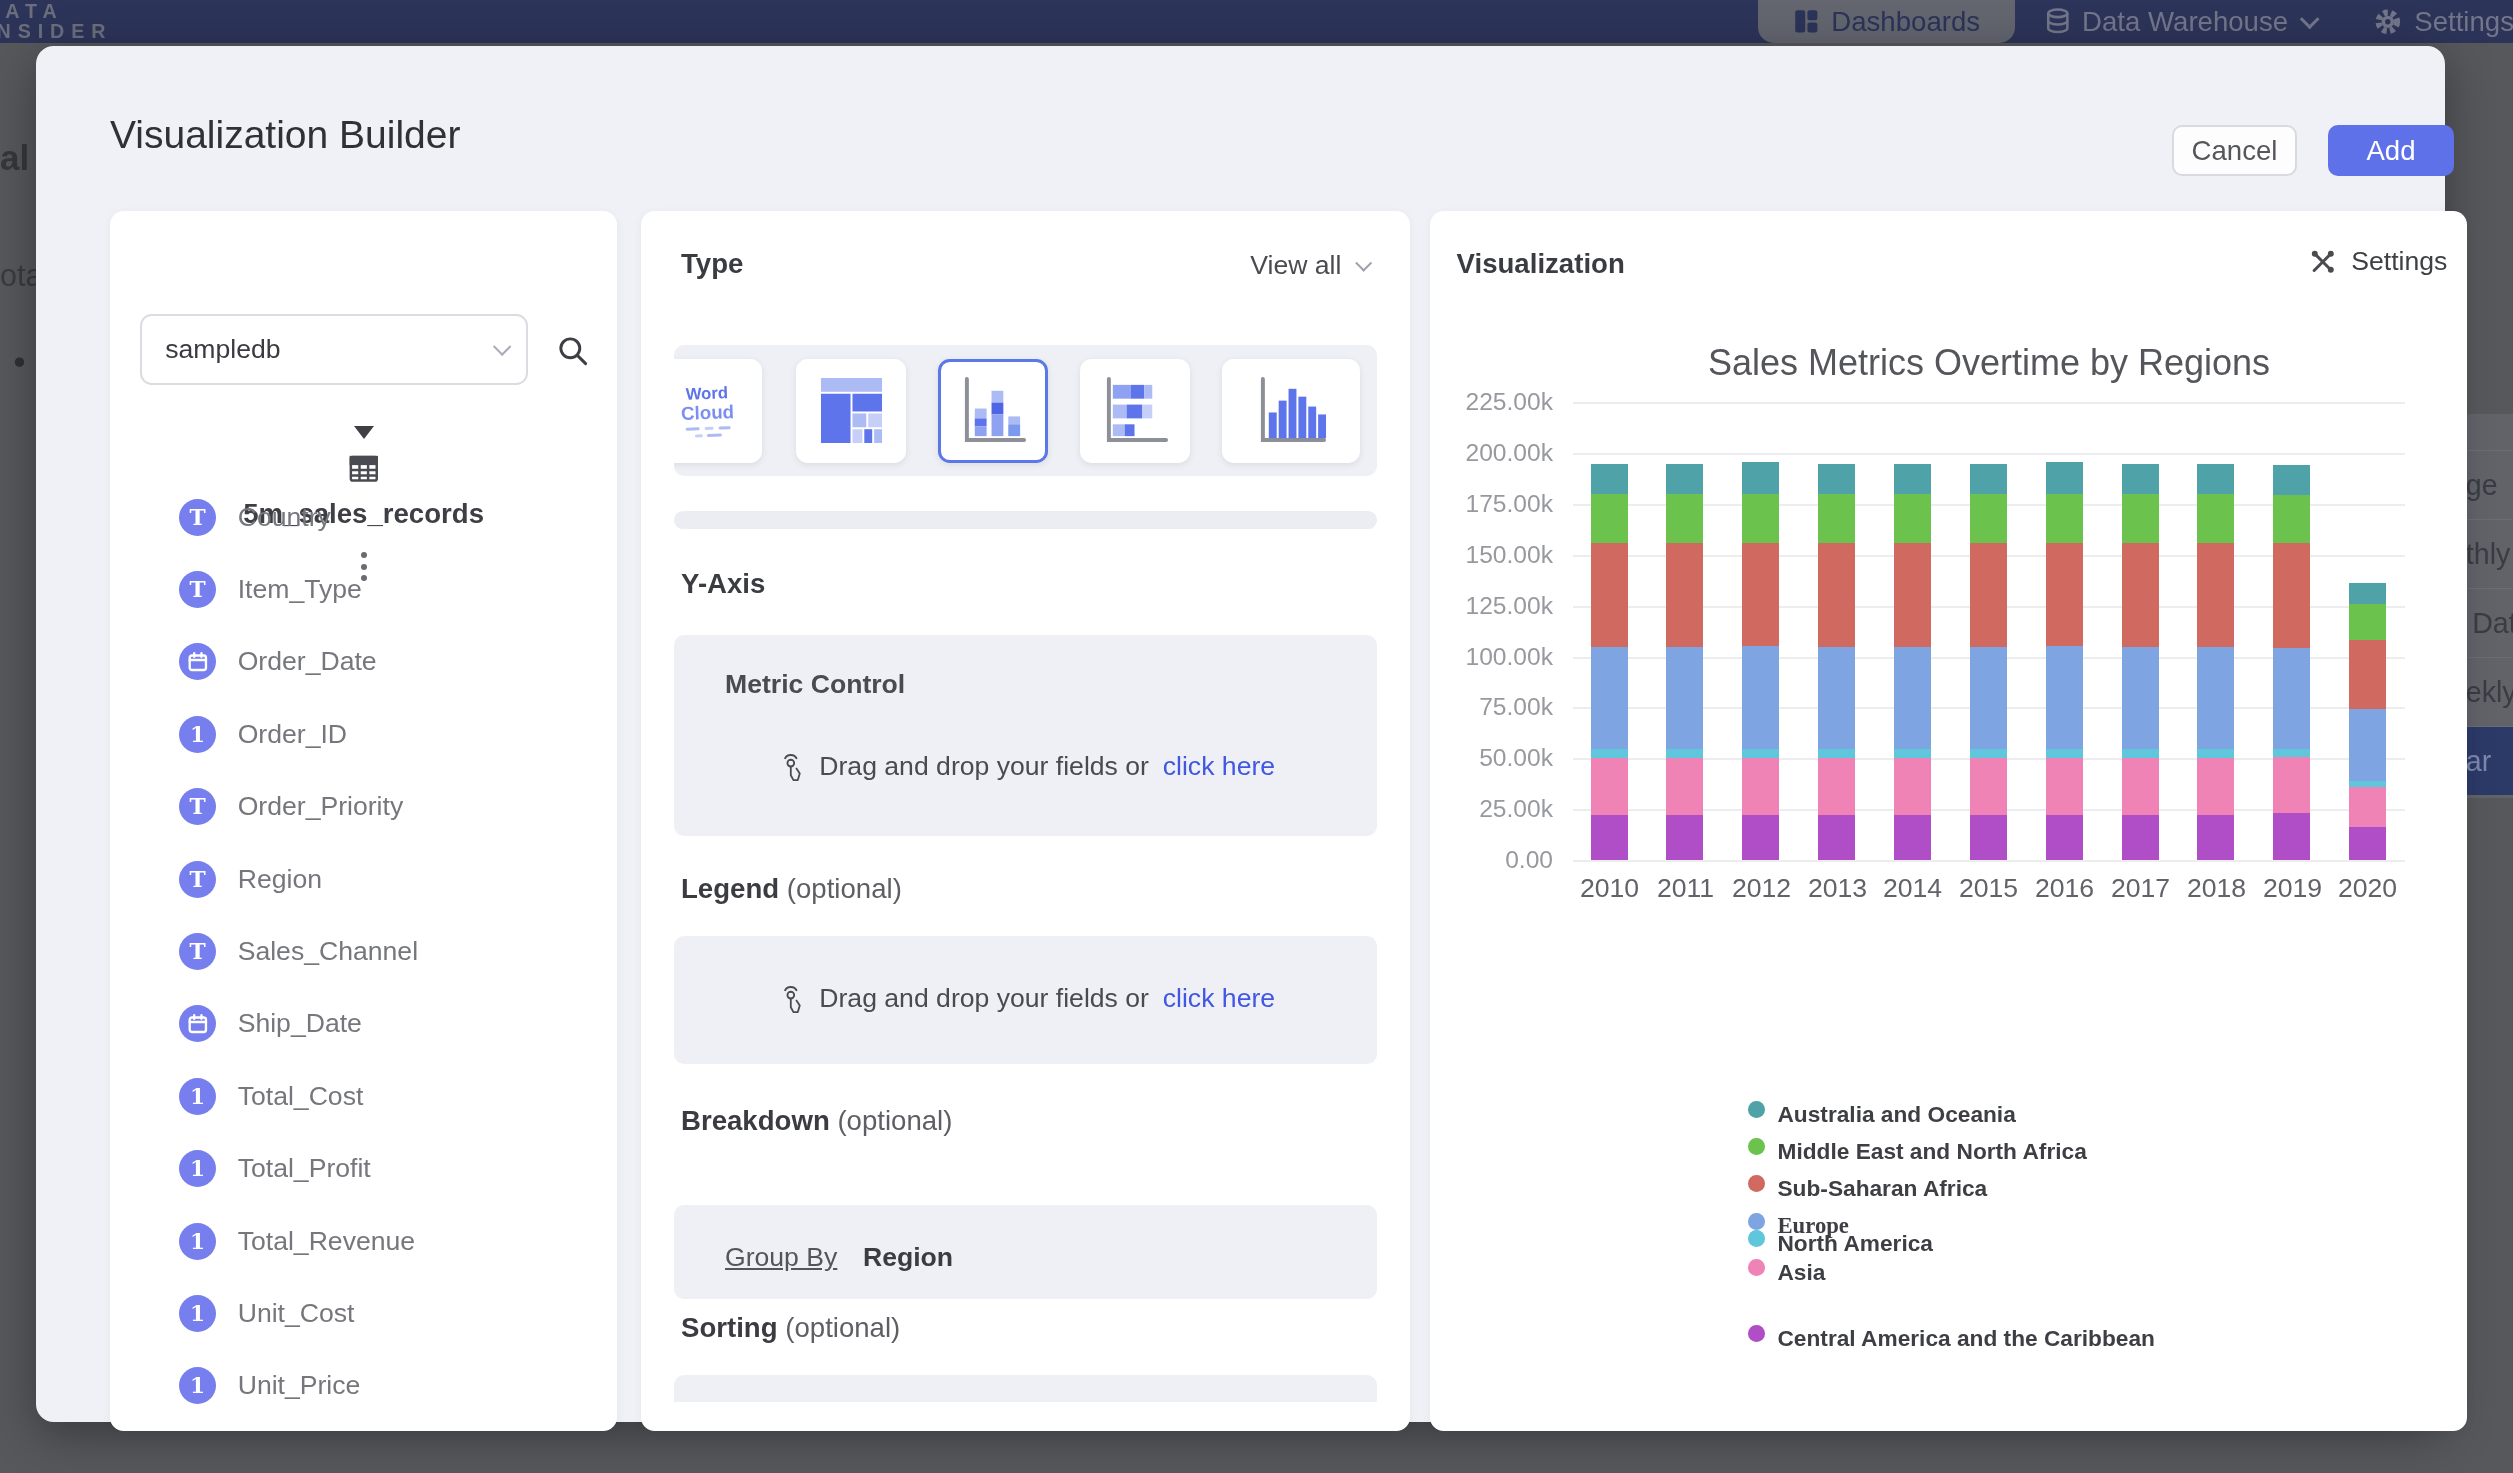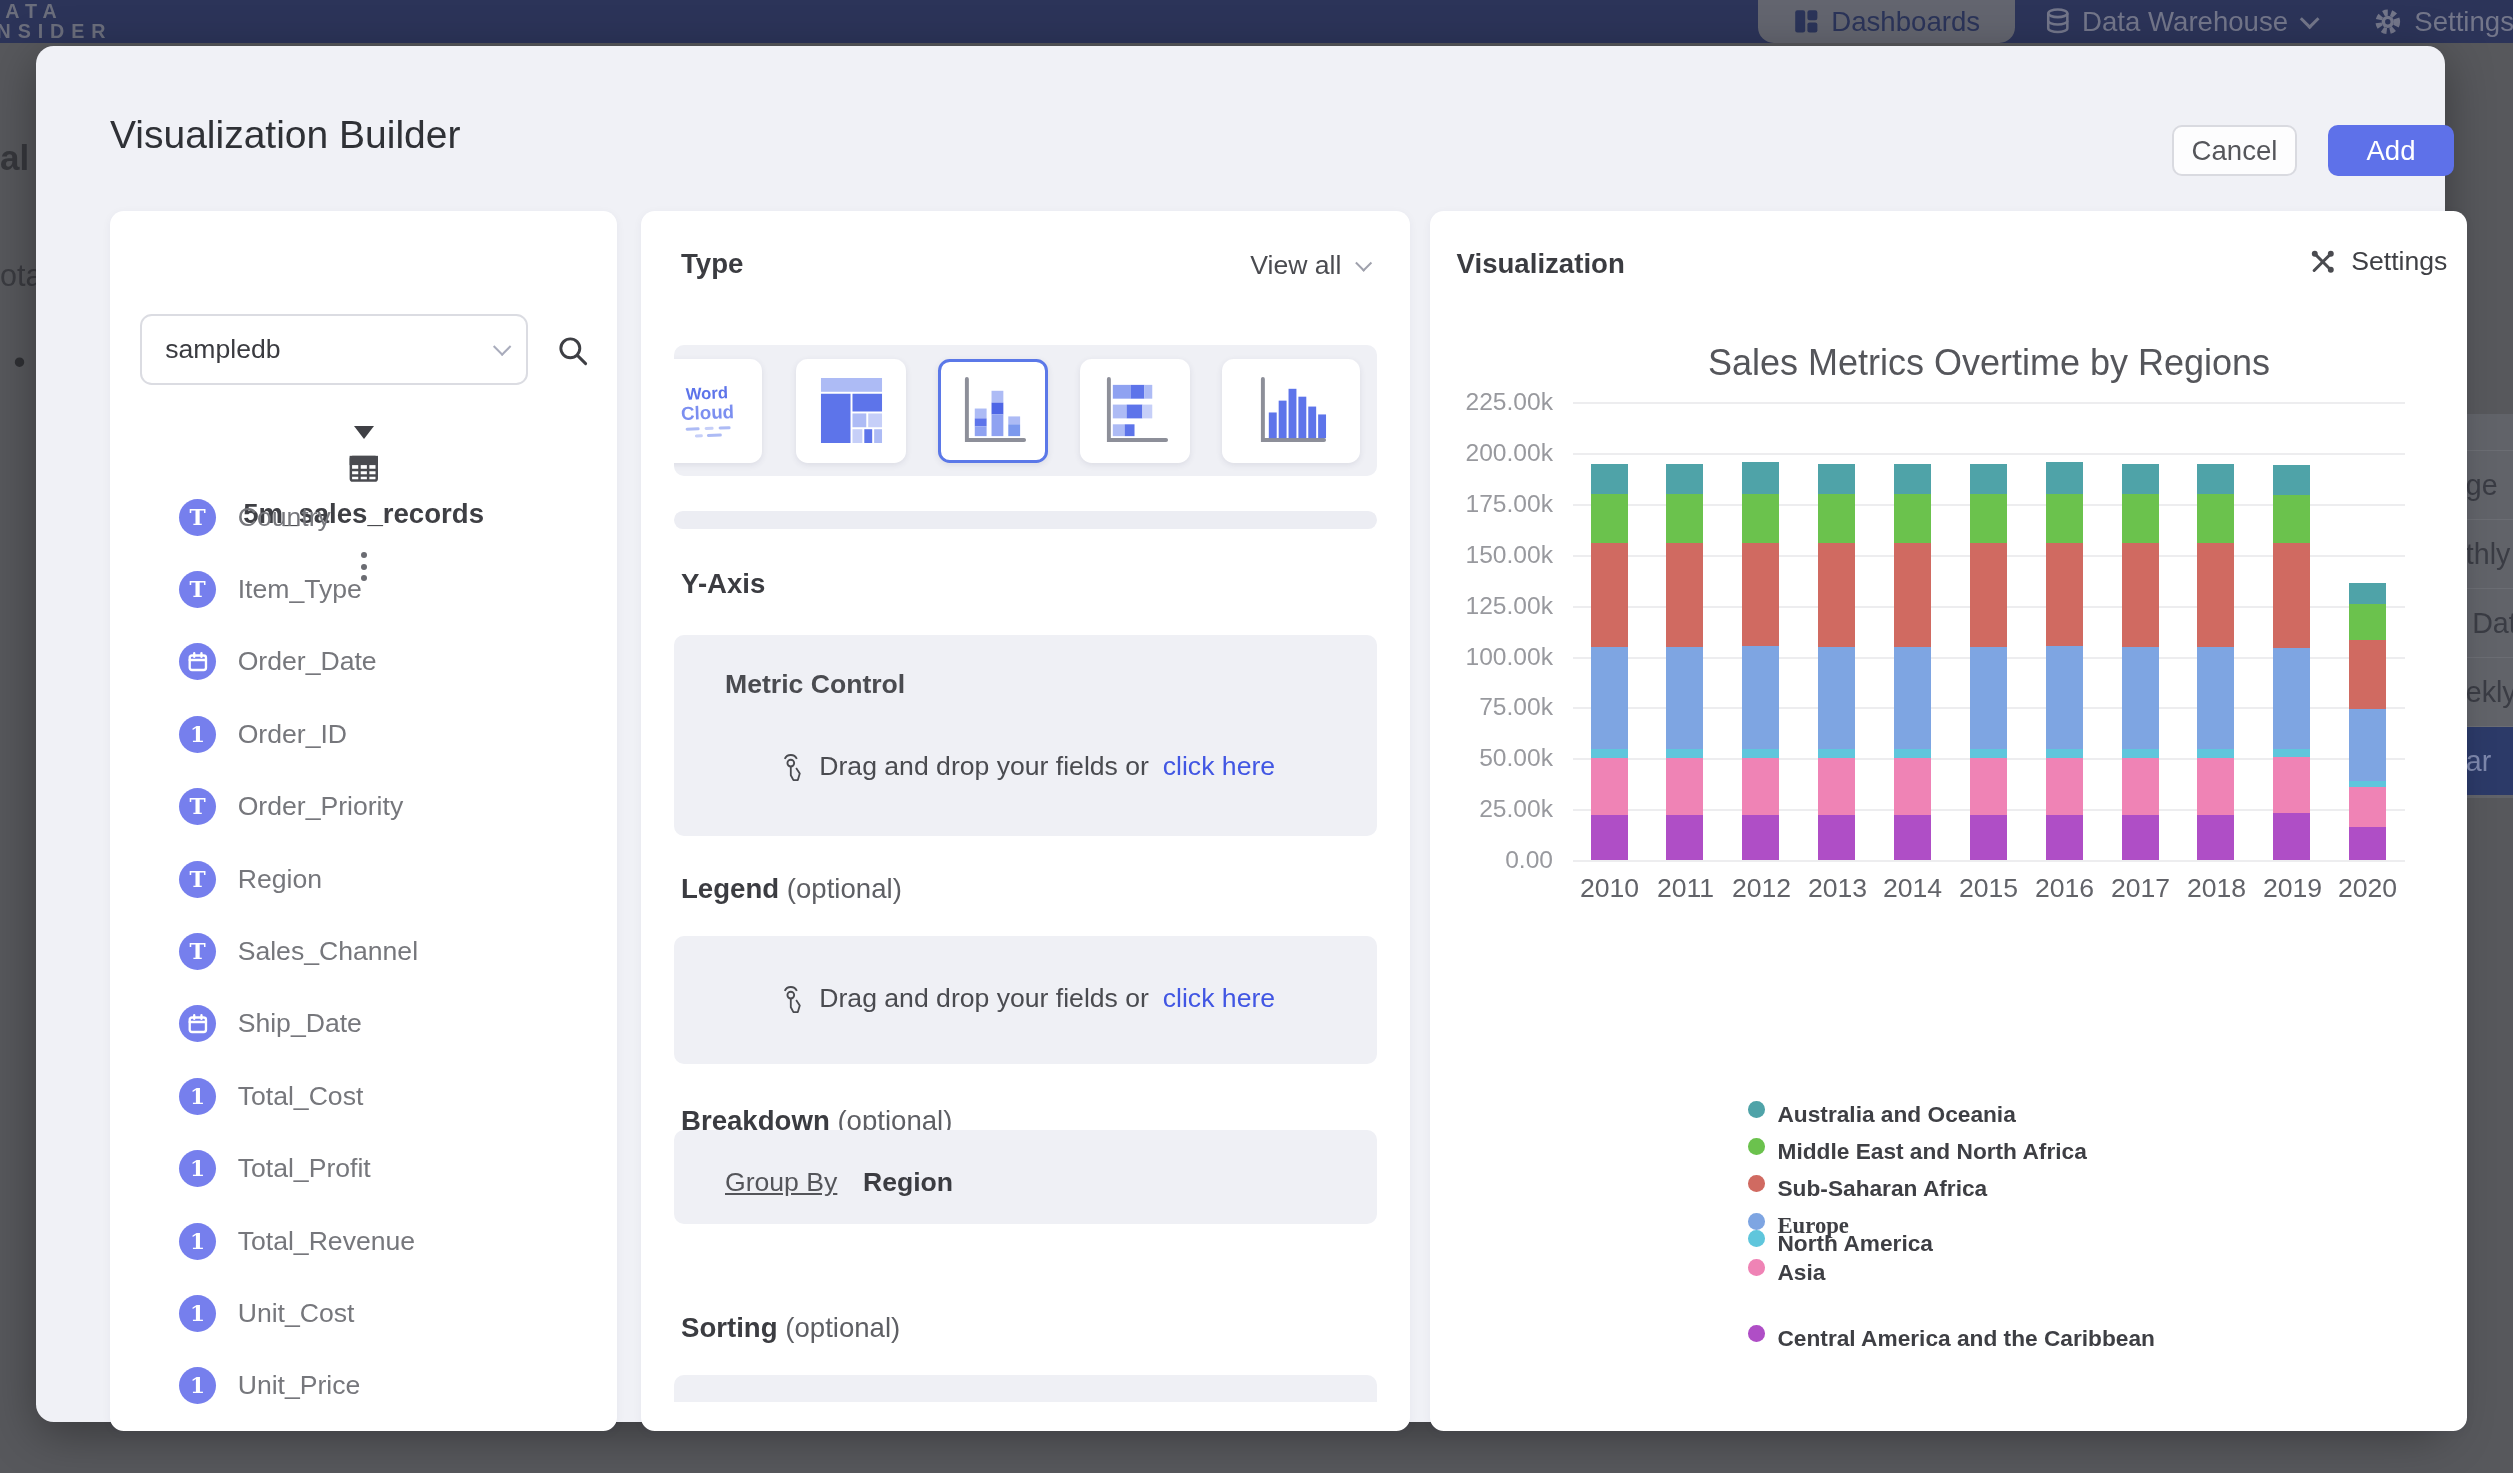--- a/index.html
+++ b/index.html
@@ -352,21 +352,21 @@
           <span>Drag and drop your fields or</span>
           <span class="lnk">click here</span>
         </div>
       </div>
 
       <div class="h-sec" style="top:894px;">
         <span>Breakdown</span>
         <span class="opt">(optional)</span>
       </div>
 
-      <div class="dz" style="top:919px; height:94px;">
+      <div class="dz" style="top:994px; height:94px;">
         <div class="groupby">
           <span class="gb-key">Group By</span>
           <span class="gb-val">Region</span>
         </div>
       </div>
 
       <div class="h-sec" style="top:1101px;">
         <span>Sorting</span>
         <span class="opt">(optional)</span>
       </div>

